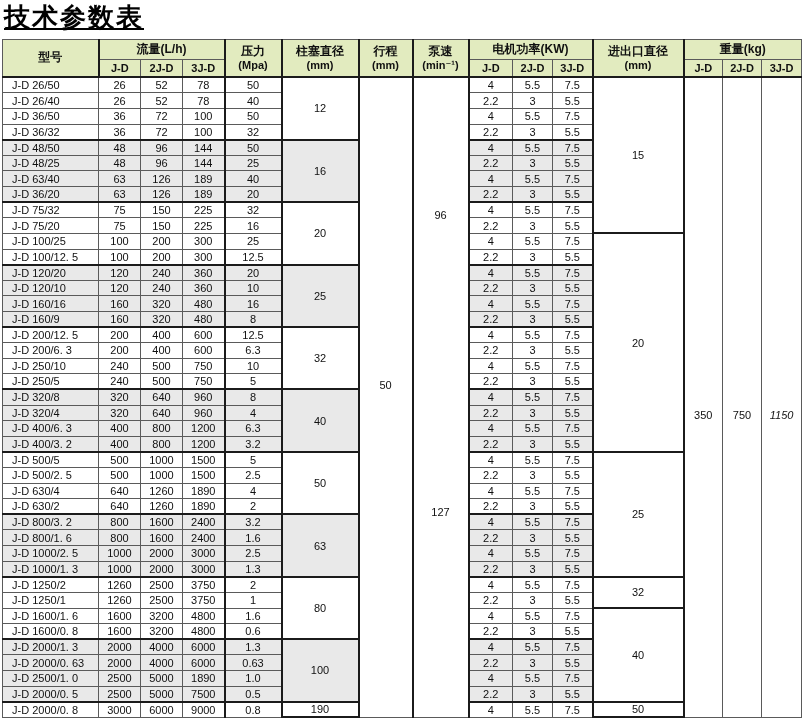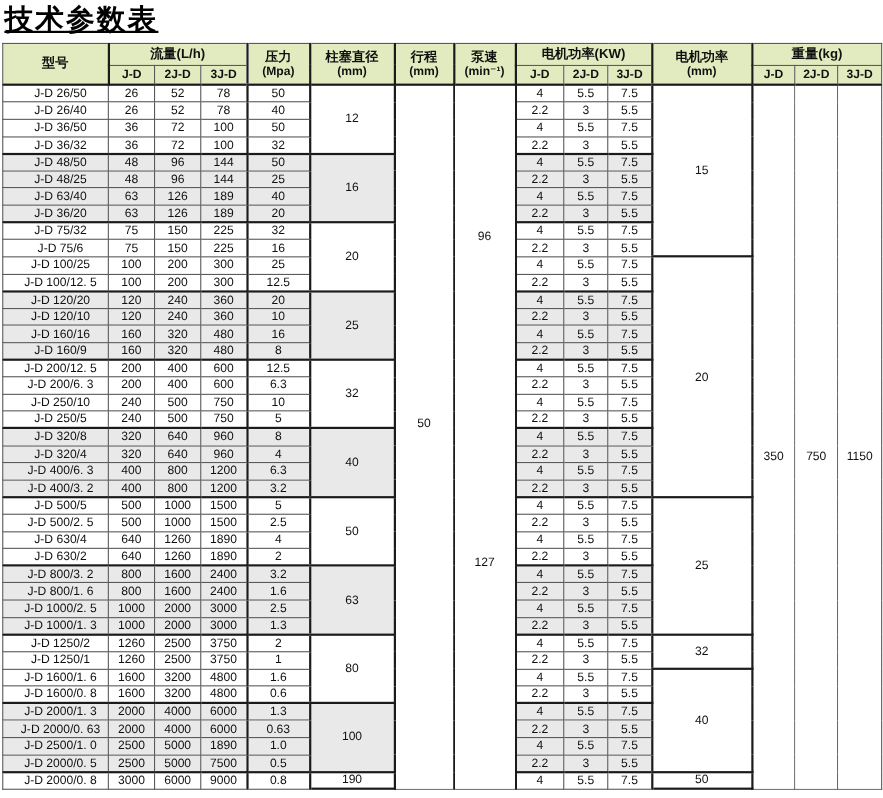--- a/index.html
+++ b/index.html
@@ -30,21 +30,21 @@
   }
   thead th{background:var(--header-bg);font-weight:bold;font-size:12px;}
   tr.h1{height:20px;}
   tr.h2{height:18px;}
   tr.h2 th{font-size:11px;}
   .two div{line-height:1.25;}
   .two .unit{font-size:11px;font-weight:bold;}
   .hbb{border-bottom:2px solid var(--heavy);}
   .br2{border-right:2px solid var(--heavy);}
   tbody tr{height:15.61px;}
-  td.mdl{text-align:center;padding-left:9px;white-space:nowrap;}
+  td.mdl{text-align:left;padding-left:9px;white-space:nowrap;}
   td.sh{background:var(--shade);}
   td.ge{border-bottom:2px solid var(--heavy);}
   td.grp{font-size:11px;}
   td.tall{position:relative;background:#fff;}
   .fv{
     position:absolute;left:0;right:0;
     transform:translateY(-50%);
     text-align:center;font-size:11px;
   }
 </style>
@@ -86,21 +86,21 @@
       <th rowspan="2" class="br2 hbb two">
         <div>行程</div>
         <div class="unit">(mm)</div>
       </th>
       <th rowspan="2" class="br2 hbb two">
         <div>泵速</div>
         <div class="unit">(min⁻¹)</div>
       </th>
       <th colspan="3" class="br2">电机功率(KW)</th>
       <th rowspan="2" class="br2 hbb two">
-        <div>电机功率</div>
+        <div>进出口直径</div>
         <div class="unit">(mm)</div>
       </th>
       <th colspan="3">重量(kg)</th>
     </tr>
     <tr class="h2">
       <th class="hbb">J-D</th>
       <th class="hbb">2J-D</th>
       <th class="hbb br2">3J-D</th>
       <th class="hbb">J-D</th>
       <th class="hbb">2J-D</th>
@@ -129,21 +129,21 @@
         <td class="num">5.5</td>
         <td class="num br2">7.5</td>
         <td class="num grp br2 ge" rowspan="10">15</td>
         <td class="tall" rowspan="41">
           <span class="fv" style="top: 52.7%;">350</span>
         </td>
         <td class="tall" rowspan="41">
           <span class="fv" style="top: 52.7%;">750</span>
         </td>
         <td class="tall" rowspan="41">
-          <span class="fv" style="top: 52.7%;">1150</span>
+          <span class="fv" style="top: 52.7%; font-style: italic;">1150</span>
         </td>
       </tr>
       <tr>
         <td class="mdl">J-D 26/40</td>
         <td class="num">26</td>
         <td class="num">52</td>
         <td class="num br2">78</td>
         <td class="num br2">40</td>
         <td class="num">2.2</td>
         <td class="num">3</td>
@@ -215,21 +215,21 @@
         <td class="num">75</td>
         <td class="num">150</td>
         <td class="num br2">225</td>
         <td class="num br2">32</td>
         <td class="num grp br2 ge" rowspan="4">20</td>
         <td class="num">4</td>
         <td class="num">5.5</td>
         <td class="num br2">7.5</td>
       </tr>
       <tr>
-        <td class="mdl">J-D 75/6</td>
+        <td class="mdl">J-D 75/20</td>
         <td class="num">75</td>
         <td class="num">150</td>
         <td class="num br2">225</td>
         <td class="num br2">16</td>
         <td class="num">2.2</td>
         <td class="num">3</td>
         <td class="num br2">5.5</td>
       </tr>
       <tr>
         <td class="mdl">J-D 100/25</td>

